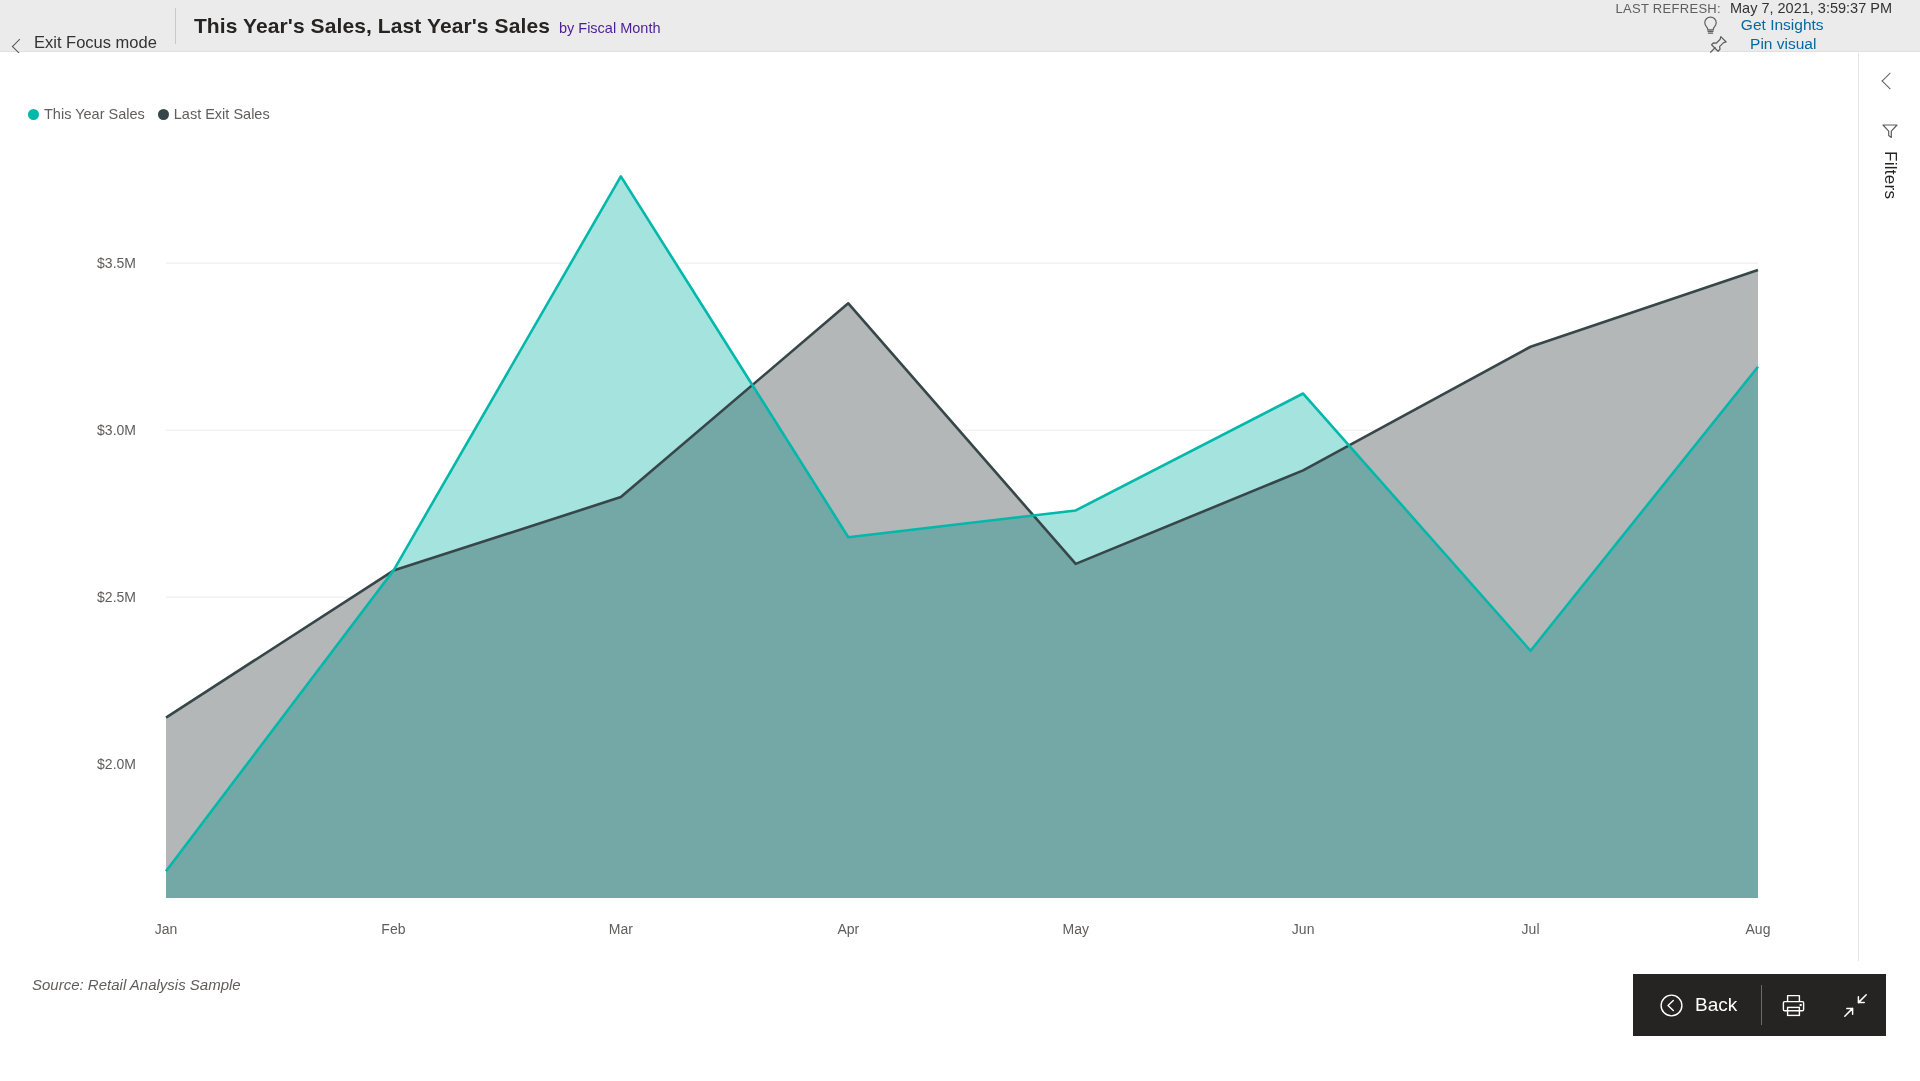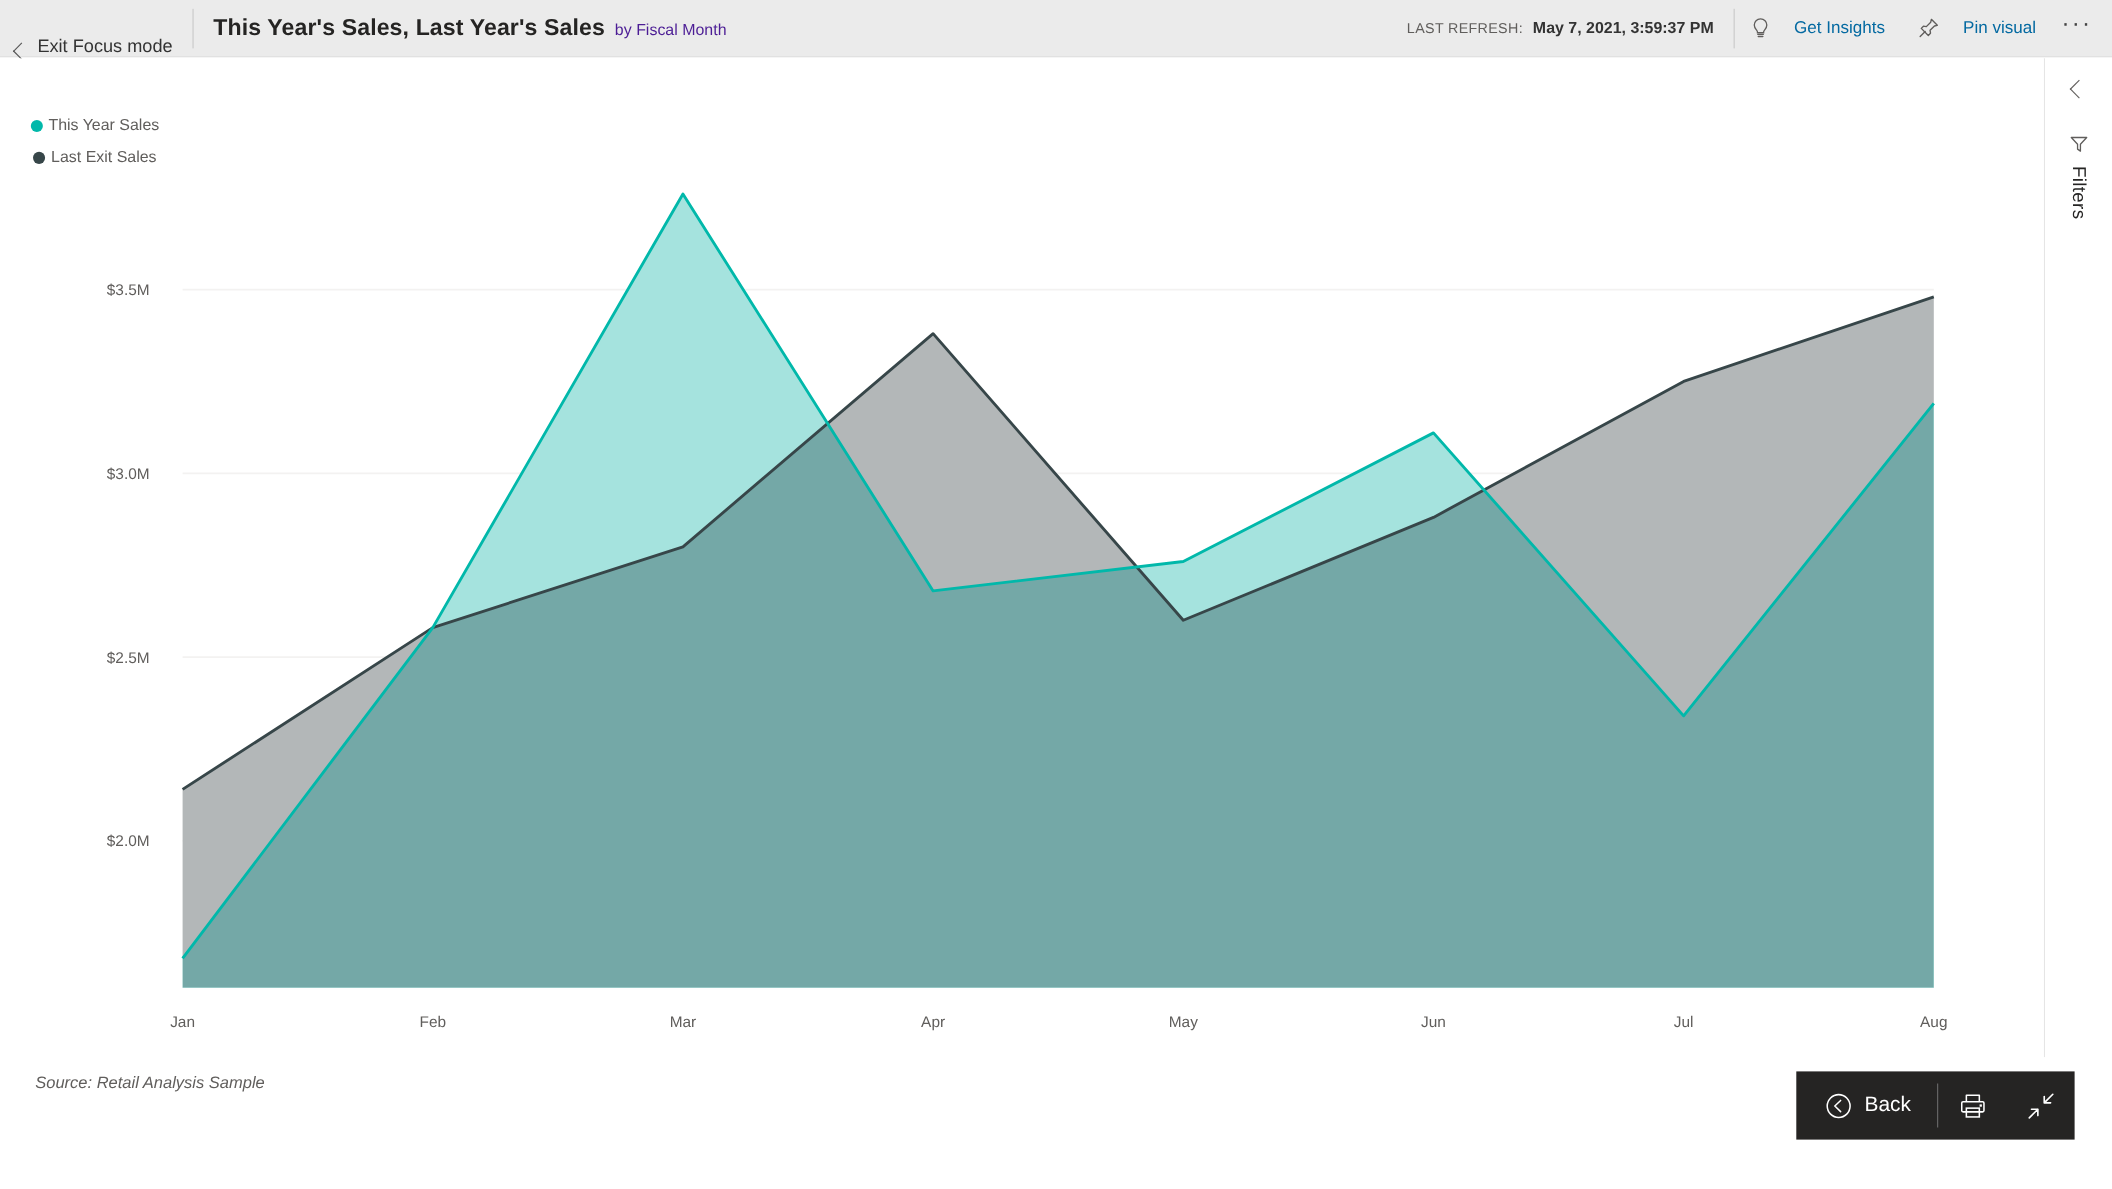--- a/index.html
+++ b/index.html
@@ -75,38 +75,38 @@
     font-size: 14.5px;
     color: #4c1d95;
   }
 
   .topbar-right {
     margin-left: auto;
     display: flex;
     align-items: center;
     height: 52px;
     padding-right: 10px;
+    flex-direction: column;
   }
 
   .last-refresh {
     display: flex;
     align-items: baseline;
     gap: 9px;
     padding-right: 18px;
     white-space: nowrap;
   }
   .lr-label {
     font-size: 13px;
     color: #605e5c;
     letter-spacing: 0.3px;
   }
   .lr-value {
     font-size: 14.5px;
     color: #333333;
-    font-weight: bold;
   }
 
   .tb-btn {
     display: flex;
     align-items: center;
     gap: 22px;
     height: 52px;
     padding: 0 15px;
     font-size: 15.5px;
     color: #0369a1;
@@ -170,21 +170,20 @@
     background: #ffffff;
   }
 
   .legend {
     position: absolute;
     left: 28px;
     top: 53px;
     display: flex;
     align-items: center;
     gap: 13px;
-    flex-direction: column;
   }
   .legend-item {
     display: flex;
     align-items: center;
     gap: 5px;
     cursor: pointer;
   }
   .legend-dot {
     width: 11px; height: 11px;
     border-radius: 50%;

